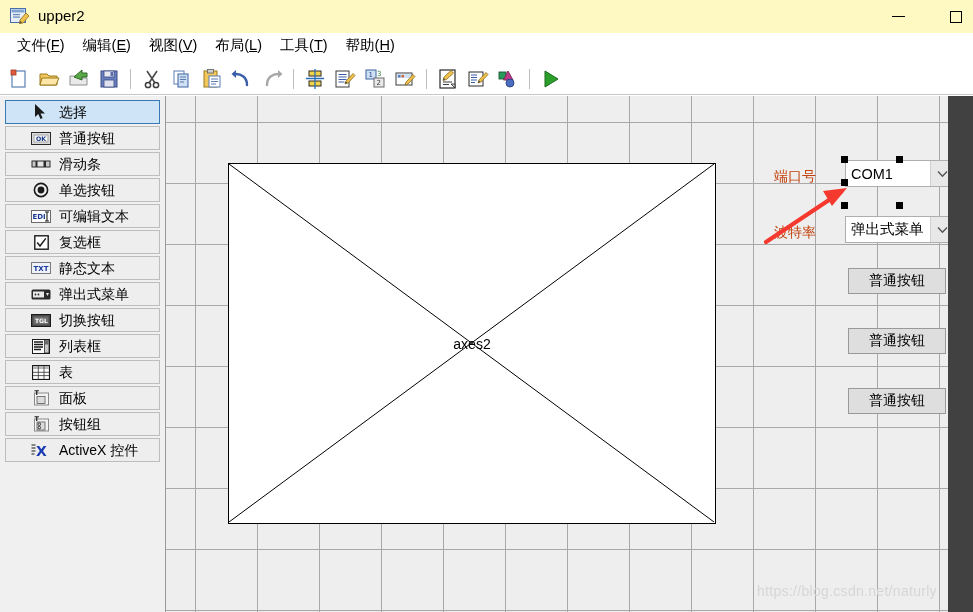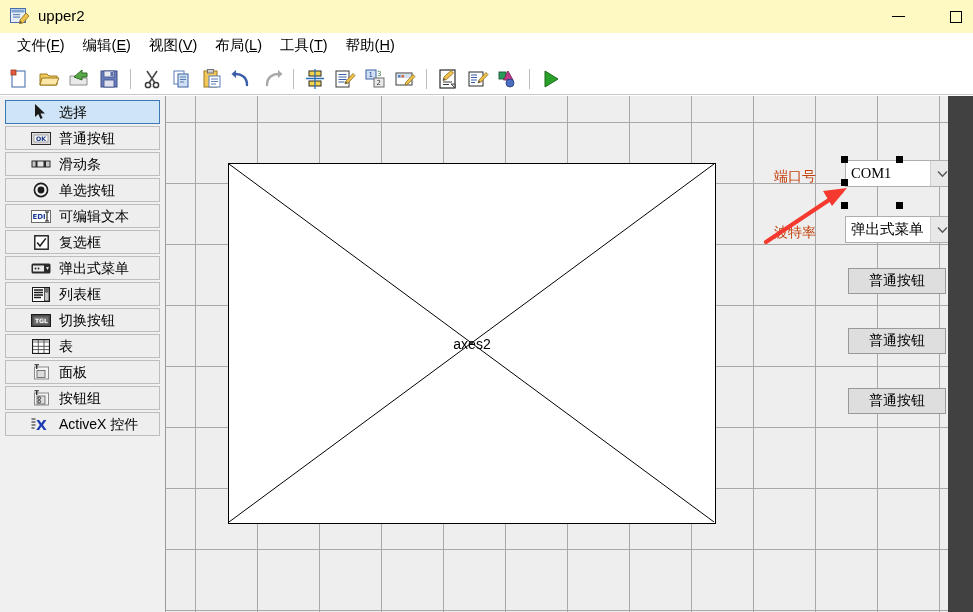--- a/index.html
+++ b/index.html
@@ -143,21 +143,21 @@
     font-size: 14px; color: #c2410c; white-space: nowrap;
   }
   .popup {
     position: absolute;
     background: #ffffff;
     border: 1px solid #aeaeae;
     display: flex; align-items: center;
   }
   .popup .pv {
     flex: 1 1 auto; font-size: 14.5px; color: #000;
-    padding-left: 5px; white-space: nowrap; overflow: hidden; font-family: Liberation Serif, serif;
+    padding-left: 5px; white-space: nowrap; overflow: hidden;
   }
   .popup .parrow {
     flex: 0 0 auto; width: 24px; height: 100%;
     background: #e8e8e8;
     border-left: 1px solid #cfcfcf;
     display: flex; align-items: center; justify-content: center;
   }
   .pbtn {
     position: absolute;
     background: #dedede;
@@ -424,55 +424,64 @@
     <div class="pal-item">
       <span class="pal-ico">
         <svg width="15" height="15" viewBox="0 0 15 15">
           <rect x="0.8" y="0.8" width="13.4" height="13.4" fill="#ffffff" stroke="#1a1a1a" stroke-width="1.4"></rect>
           <path d="M3.2 7.6 L6 11 L11.8 3.4" fill="none" stroke="#1a1a1a" stroke-width="1.5"></path>
         </svg>
       </span>
       <span class="pal-label">复选框</span>
     </div>
 
+    <div class="pal-item">
+      <span class="pal-ico">
+        <svg width="20" height="12" viewBox="0 0 20 12">
+          <rect x="0.5" y="0.5" width="19" height="11" fill="#eef2fb" stroke="#7a7a7a"></rect>
+          <text x="2.5" y="8.6" font-size="7" fill="#1a3a9a" font-family="DejaVu Sans" font-weight="bold">TXT</text>
+        </svg>
+      </span>
+      <span class="pal-label">静态文本</span>
+    </div>
 
     <div class="pal-item">
       <span class="pal-ico">
         <svg width="20" height="11" viewBox="0 0 20 11">
           <rect x="0.5" y="0.5" width="19" height="10" rx="1.5" fill="#2a2a2a"></rect>
           <rect x="2" y="2.5" width="11" height="6" fill="#e8e8e8"></rect>
           <circle cx="4.5" cy="5.5" r="0.9" fill="#2a2a2a"></circle>
           <circle cx="7.5" cy="5.5" r="0.9" fill="#2a2a2a"></circle>
           <path d="M15 4 L18 4 L16.5 7 Z" fill="#e8e8e8"></path>
         </svg>
       </span>
       <span class="pal-label">弹出式菜单</span>
     </div>
 
     <div class="pal-item">
       <span class="pal-ico">
+        <svg width="20" height="13" viewBox="0 0 20 13">
+          <rect x="0.5" y="0.5" width="19" height="12" fill="#4a4a4a" stroke="#1a1a1a"></rect>
+          <rect x="2.5" y="2.5" width="15" height="8" fill="#6e6e6e"></rect>
+          <text x="4" y="9" font-size="6" fill="#ffffff" font-family="DejaVu Sans" font-weight="bold">TGL</text>
+        </svg>
+      </span>
+      <span class="pal-label">切换按钮</span>
+    </div>
+
+    <div class="pal-item">
+      <span class="pal-ico">
         <svg width="18" height="15" viewBox="0 0 18 15">
           <rect x="0.5" y="0.5" width="17" height="14" fill="#ffffff" stroke="#1a1a1a"></rect>
           <path d="M2 3 h9 M2 5.5 h9 M2 8 h9 M2 10.5 h7" stroke="#1a1a1a" stroke-width="1.3"></path>
           <rect x="12.5" y="1" width="4.5" height="13" fill="#c8c8c8" stroke="#1a1a1a" stroke-width="0.7"></rect>
           <rect x="13" y="1.5" width="3.5" height="4" fill="#6a6a6a"></rect>
         </svg>
       </span>
       <span class="pal-label">列表框</span>
-    </div>
-
-    <div class="pal-item">
-      <span class="pal-ico">
-        <svg width="20" height="13" viewBox="0 0 20 13">
-          <rect x="0.5" y="0.5" width="19" height="12" fill="#4a4a4a" stroke="#1a1a1a"></rect>
-          <rect x="2.5" y="2.5" width="15" height="8" fill="#6e6e6e"></rect>
-          <text x="4" y="9" font-size="6" fill="#ffffff" font-family="DejaVu Sans" font-weight="bold">TGL</text>
-        </svg>
-      </span>
-      <span class="pal-label">切换按钮</span>
     </div>
 
     <div class="pal-item">
       <span class="pal-ico">
         <svg width="18" height="15" viewBox="0 0 18 15">
           <rect x="0.5" y="0.5" width="17" height="14" fill="#ffffff" stroke="#1a1a1a" stroke-width="1.2"></rect>
           <rect x="1" y="1" width="16" height="3" fill="#b8b8b8"></rect>
           <path d="M6.3 1 v13 M12 1 v13 M1 7.3 h16 M1 10.6 h16" stroke="#4a4a4a" stroke-width="0.9"></path>
         </svg>
       </span>
@@ -567,14 +576,15 @@
     </div>
 
     <svg class="annot-arrow" width="782" height="516" viewBox="0 0 782 516">
       <line x1="600" y1="146" x2="675" y2="96" stroke="#f5392e" stroke-width="4.2" stroke-linecap="round"></line>
       <path d="M681 92 L657 95 L666 110 Z" fill="#f5392e"></path>
     </svg>
   </div>
 
   <div class="right-rail"></div>
 
+  <div class="watermark">https://blog.csdn.net/naturly</div>
 
 </div>
 
 </body></html>

